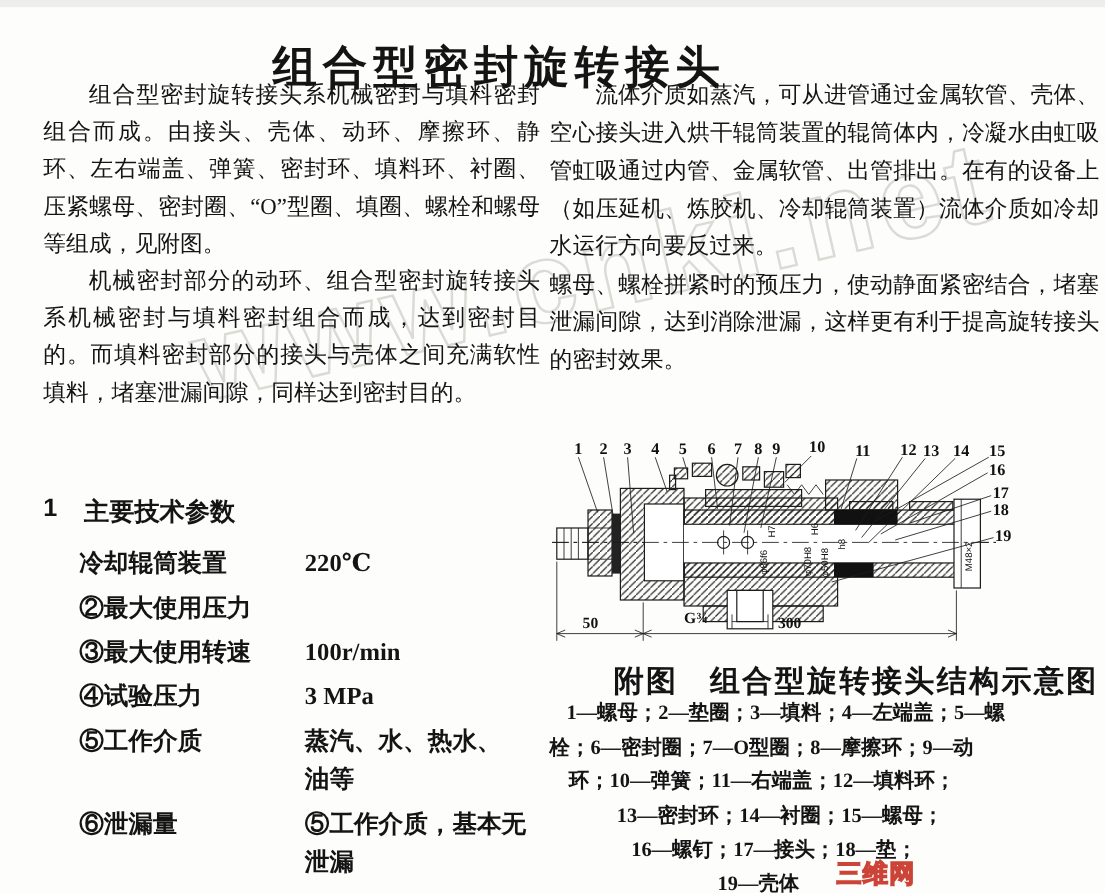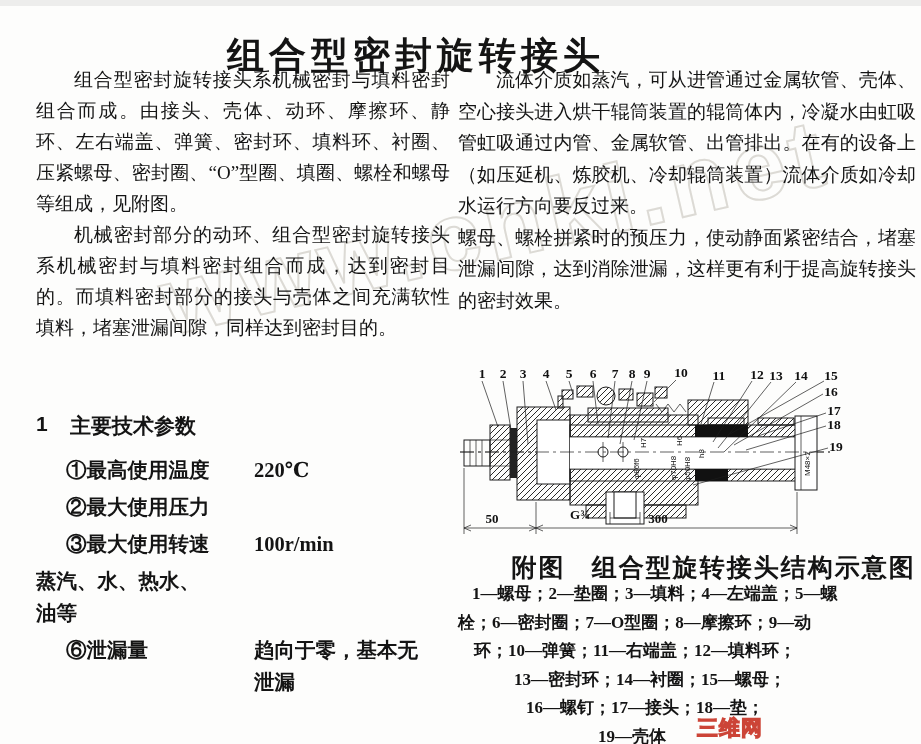--- a/index.html
+++ b/index.html
@@ -85,44 +85,51 @@
     <p class="para">螺母、螺栓拼紧时的预压力，使动静面紧密结合，堵塞泄漏间隙，达到消除泄漏，这样更有利于提高旋转接头的密封效果。</p>
   </div>
 
   <div class="params">
     <div class="pheading">
       <span class="num">1</span>
       <span>主要技术参数</span>
     </div>
 
     <div class="prow">
-      <span class="plabel">①最高使用温度</span>
+      <span class="plabel">冷却辊筒装置</span>
       <span class="pvalue">
         <span class="pline">220℃</span>
       </span>
     </div>
     <div class="prow">
       <span class="plabel">②最大使用压力</span>
     </div>
     <div class="prow">
       <span class="plabel">③最大使用转速</span>
       <span class="pvalue">
         <span class="pline">100r/min</span>
       </span>
     </div>
     <div class="prow">
+      <span class="plabel">④试验压力</span>
+      <span class="pvalue">
+        <span class="pline">3 MPa</span>
+      </span>
+    </div>
+    <div class="prow">
+      <span class="plabel">⑤工作介质</span>
       <span class="pvalue">
         <span class="pline">蒸汽、水、热水、</span>
         <span class="pline">油等</span>
       </span>
     </div>
     <div class="prow">
       <span class="plabel">⑥泄漏量</span>
       <span class="pvalue">
-        <span class="pline">趋向于零，基本无</span>
+        <span class="pline">⑤工作介质，基本无</span>
         <span class="pline">泄漏</span>
       </span>
     </div>
   </div>
 
   <svg class="figsvg" width="463" height="200" viewBox="0 0 463 200">
     <defs>
       <pattern id="hatch" patternUnits="userSpaceOnUse" width="6" height="6">
         <path d="M0,6 L6,0" stroke="#2a2a2a" stroke-width="1"></path>
       </pattern>

